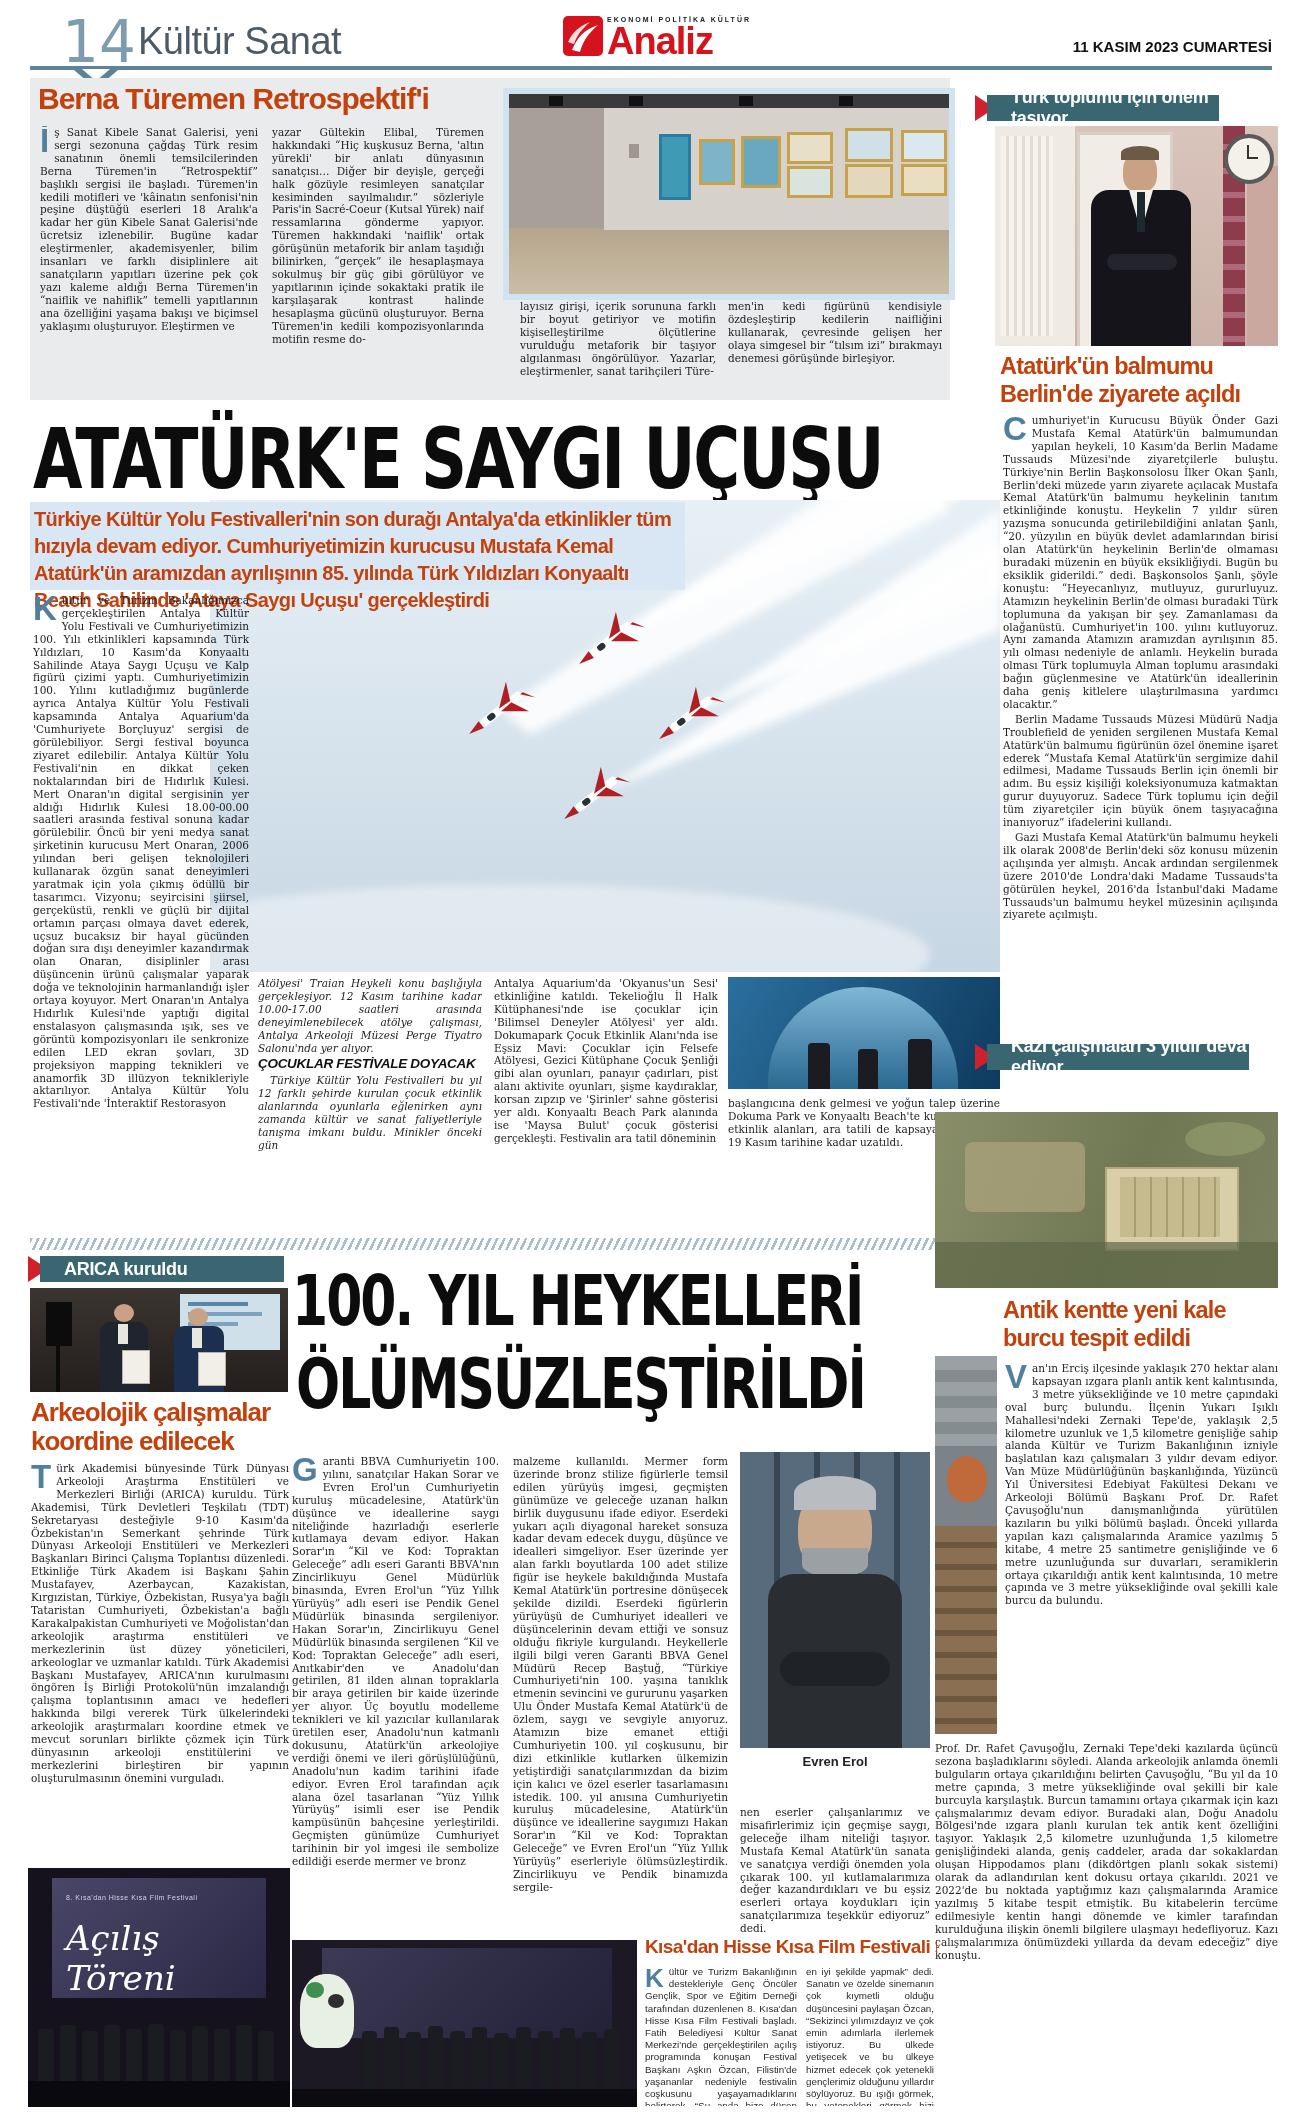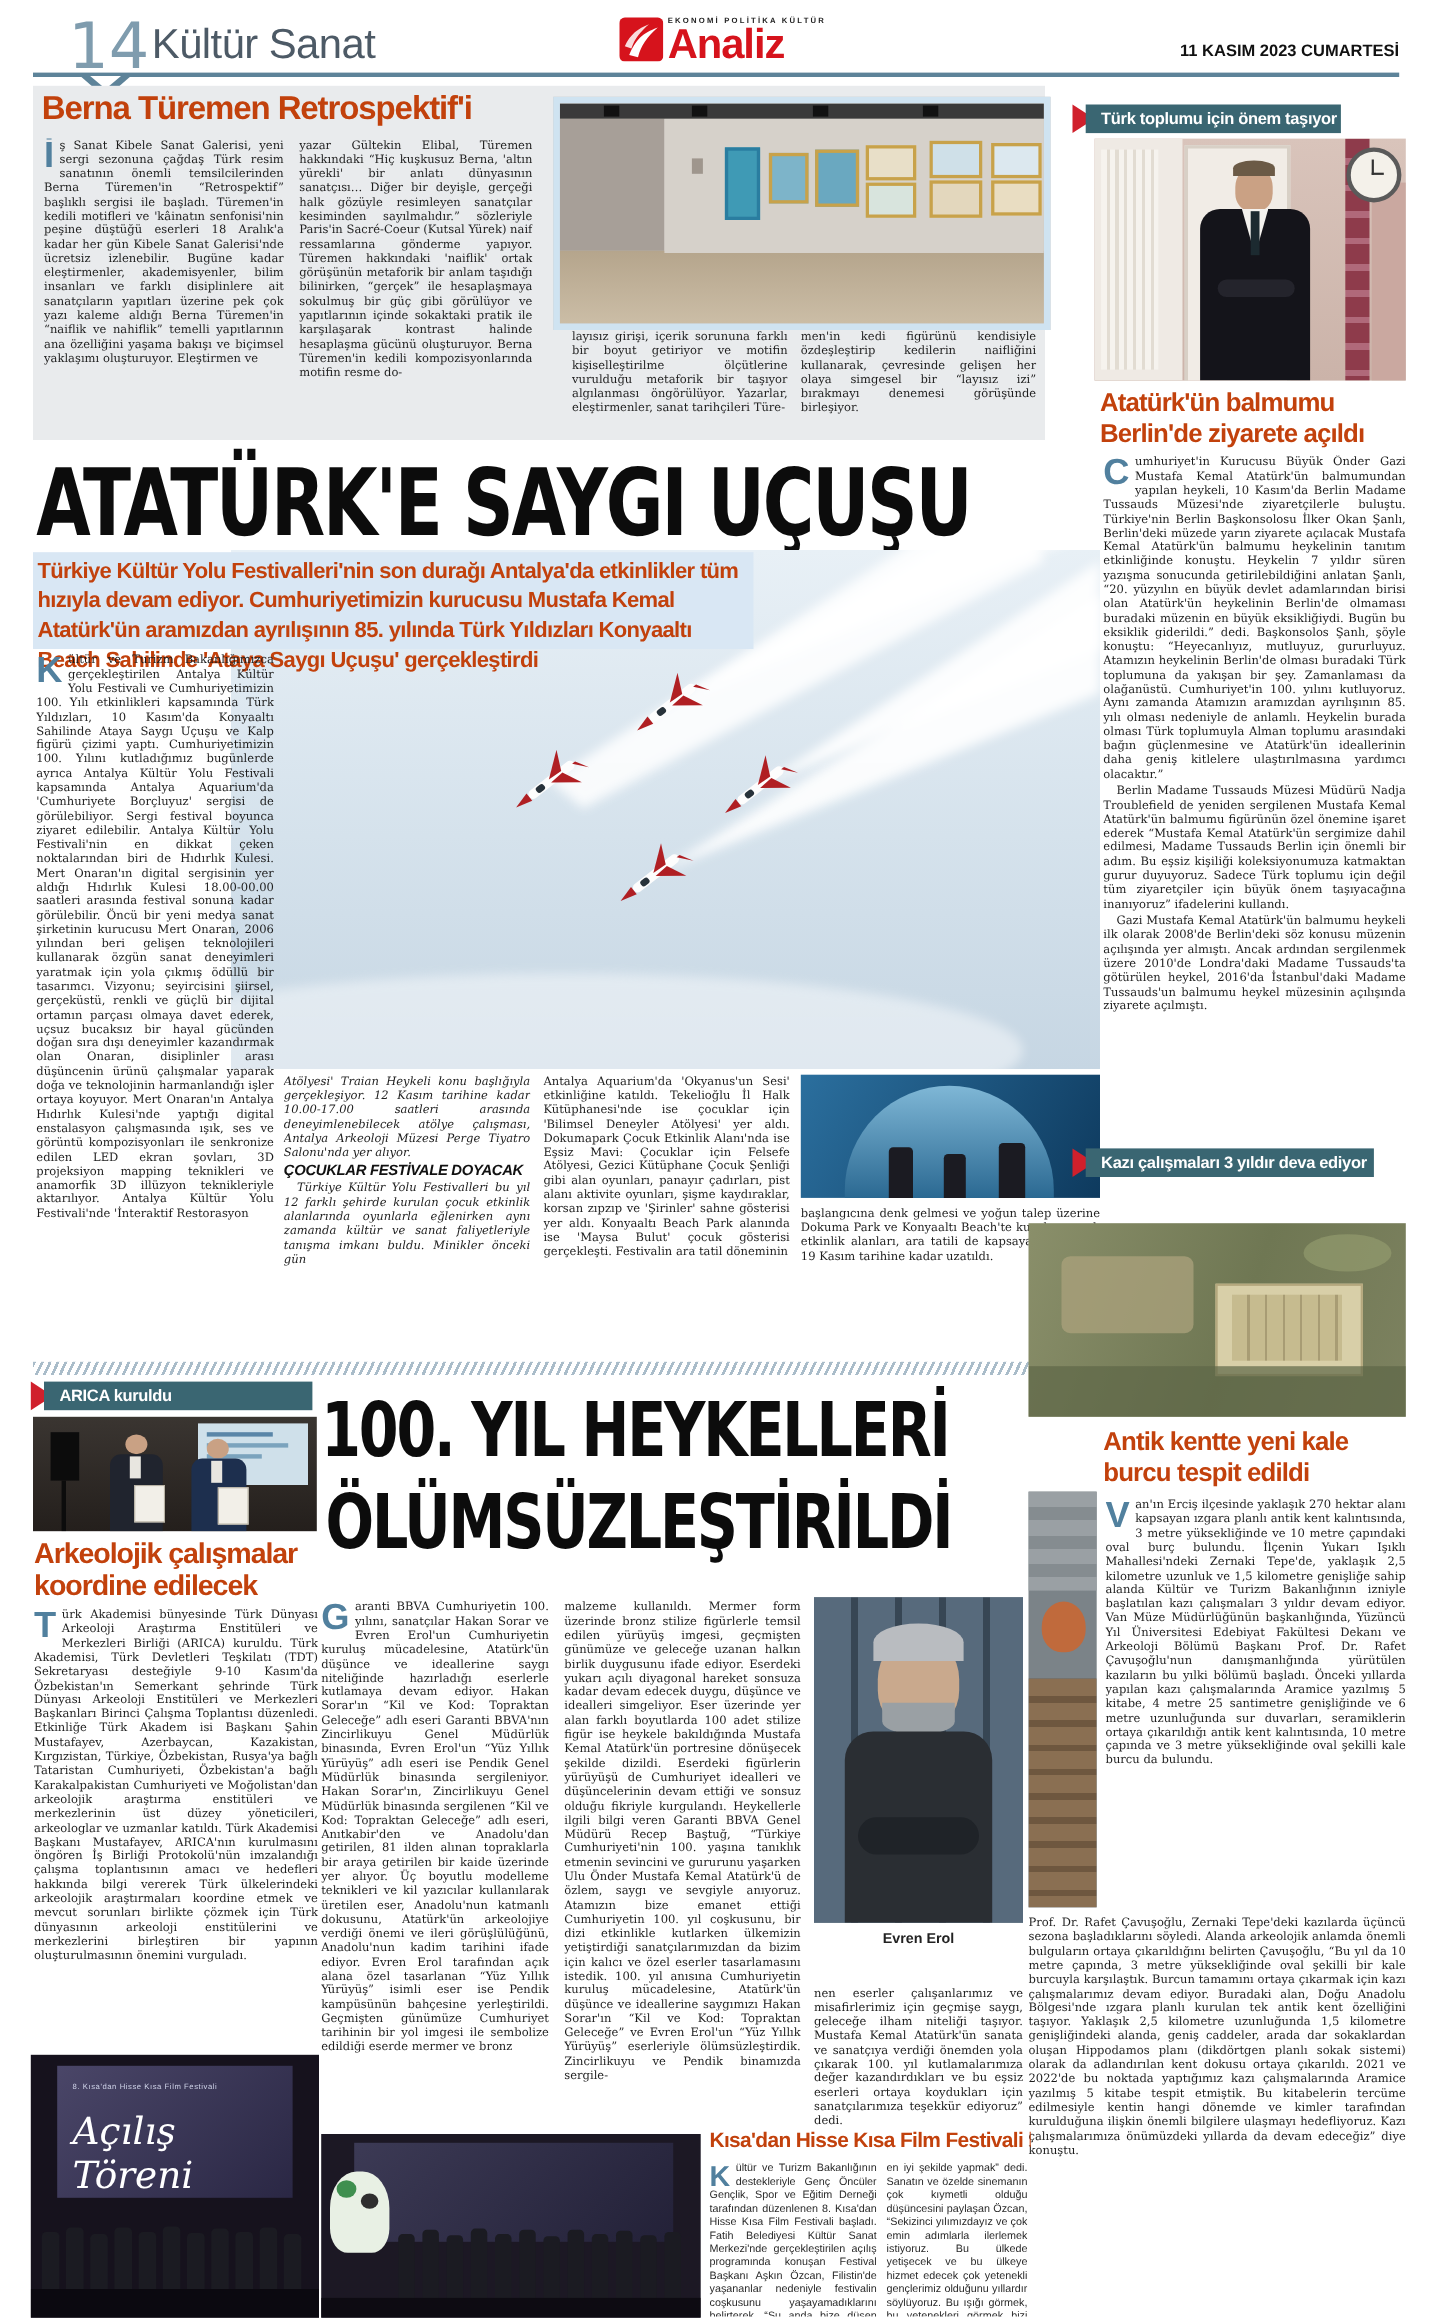--- a/index.html
+++ b/index.html
@@ -9,21 +9,21 @@
   .serif{font-family:"DejaVu Serif",serif;font-size:10.5px;line-height:12.9px;
          text-align:justify;color:#1d1d1d;overflow:hidden;}
   .serif p{margin:0 0 2px 0;}
   .indent{text-indent:12px;}
   .dc{float:left;font-family:"Liberation Sans",sans-serif;font-weight:bold;color:#51809e;
       font-size:33px;line-height:26px;margin:2px 5px 0 0;}
   .hl{font-family:Liberation Sans, sans-serif;font-weight:bold;color:#c2410c;letter-spacing:-0.5px;}
   .mega{font-family:"DejaVu Sans",sans-serif;font-weight:bold;color:#0c0c0c;white-space:nowrap;
         transform:scaleY(1.32);transform-origin:left top;}
   .banner{display:flex;align-items:center;background:#3a6672;height:26px;}
-  .banner .txt{color:#fff;font-weight:bold;font-size:15px;letter-spacing:-0.3px;padding-left:14px;}
+  .banner .txt{color:#fff;font-weight:bold;font-size:18px;letter-spacing:-0.3px;padding-left:24px;}
   .arrow{width:0;height:0;border-top:13px solid transparent;border-bottom:13px solid transparent;
          border-left:20px solid #d0202c;}
   .subhead{font-family:"Liberation Sans",sans-serif;font-weight:bold;font-size:13.5px;
            letter-spacing:-0.3px;margin:4px 0 3px 0;color:#111;}
   .photo{position:absolute;overflow:hidden;}
   .caption{font-family:"Liberation Sans",sans-serif;font-weight:bold;font-size:13px;
            text-align:center;color:#222;}
   .hatch{background:repeating-linear-gradient(115deg,#a9bcc9 0 2.5px,rgba(0,0,0,0) 2.5px 6.5px);}
   .sil{position:absolute;background:#1b1b22;border-radius:4px 4px 0 0;}
 </style>
@@ -79,21 +79,21 @@
     <div class="abs" style="left:392px;top:36px;width:40px;height:26px;background:#dce8ef;border:3px solid #c8a24a;"></div>
     <div class="abs" style="left:392px;top:70px;width:40px;height:26px;background:#e9ddc2;border:3px solid #c8a24a;"></div>
     <div class="abs" style="left:120px;top:50px;width:10px;height:14px;background:#9f9florpx;background:#9f968d;"></div>
   </div>
 
   <div class="serif abs" style="left:40px;top:126px;width:218px;height:264px;">
     <span class="dc">İ</span><span>ş Sanat Kibele Sanat Galerisi, yeni sergi sezonuna çağdaş Türk resim sanatının önemli temsilcilerinden Berna Türemen'in “Retrospektif” başlıklı sergisi ile başladı. Türemen'in kedili motifleri ve 'kâinatın senfonisi'nin peşine düştüğü eserleri 18 Aralık'a kadar her gün Kibele Sanat Galerisi'nde ücretsiz izlenebilir. Bugüne kadar eleştirmenler, akademisyenler, bilim insanları ve farklı disiplinlere ait sanatçıların yapıtları üzerine pek çok yazı kaleme aldığı Berna Türemen'in “naiflik ve nahiflik” temelli yapıtlarının ana özelliğini yaşama bakışı ve biçimsel yaklaşımı oluşturuyor. Eleştirmen ve</span>
   </div>
   <div class="serif abs" style="left:272px;top:126px;width:212px;height:264px;">yazar Gültekin Elibal, Türemen hakkındaki “Hiç kuşkusuz Berna, 'altın yürekli' bir anlatı dünyasının sanatçısı… Diğer bir deyişle, gerçeği halk gözüyle resimleyen sanatçılar kesiminden sayılmalıdır.” sözleriyle Paris'in Sacré-Coeur (Kutsal Yürek) naif ressamlarına gönderme yapıyor. Türemen hakkındaki 'naiflik' ortak görüşünün metaforik bir anlam taşıdığı bilinirken, “gerçek” ile hesaplaşmaya sokulmuş bir güç gibi görülüyor ve yapıtlarının içinde sokaktaki pratik ile karşılaşarak kontrast halinde hesaplaşma gücünü oluşturuyor. Berna Türemen'in kedili kompozisyonlarında motifin resme do-</div>
   <div class="serif abs" style="left:520px;top:300px;width:196px;height:94px;">layısız girişi, içerik sorununa farklı bir boyut getiriyor ve motifin kişiselleştirilme ölçütlerine vurulduğu metaforik bir taşıyor algılanması öngörülüyor. Yazarlar, eleştirmenler, sanat tarihçileri Türe-</div>
-  <div class="serif abs" style="left:728px;top:300px;width:214px;height:94px;">men'in kedi figürünü kendisiyle özdeşleştirip kedilerin naifliğini kullanarak, çevresinde gelişen her olaya simgesel bir “layısız izi” bırakmayı denemesi görüşünde birleşiyor.</div>
+  <div class="serif abs" style="left:728px;top:300px;width:214px;height:94px;">men'in kedi figürünü kendisiyle özdeşleştirip kedilerin naifliğini kullanarak, çevresinde gelişen her olaya simgesel bir “tılsım izi” bırakmayı denemesi görüşünde birleşiyor.</div>
 
   <div class="abs mega" style="left:33px;top:410px;font-size:64px;letter-spacing:-2px;">ATATÜRK'E SAYGI UÇUŞU</div>
 
   <div class="photo" style="left:210px;top:500px;width:790px;height:472px;">
     <svg width="790" height="472" viewBox="0 0 790 472">
       <defs>
         <linearGradient id="skyg" x1="0" y1="0" x2="0" y2="1">
           <stop offset="0" stop-color="#e8f0f6"></stop>
             <stop offset="0.55" stop-color="#d5e2ec"></stop>
             <stop offset="1" stop-color="#c6d6e3"></stop>

